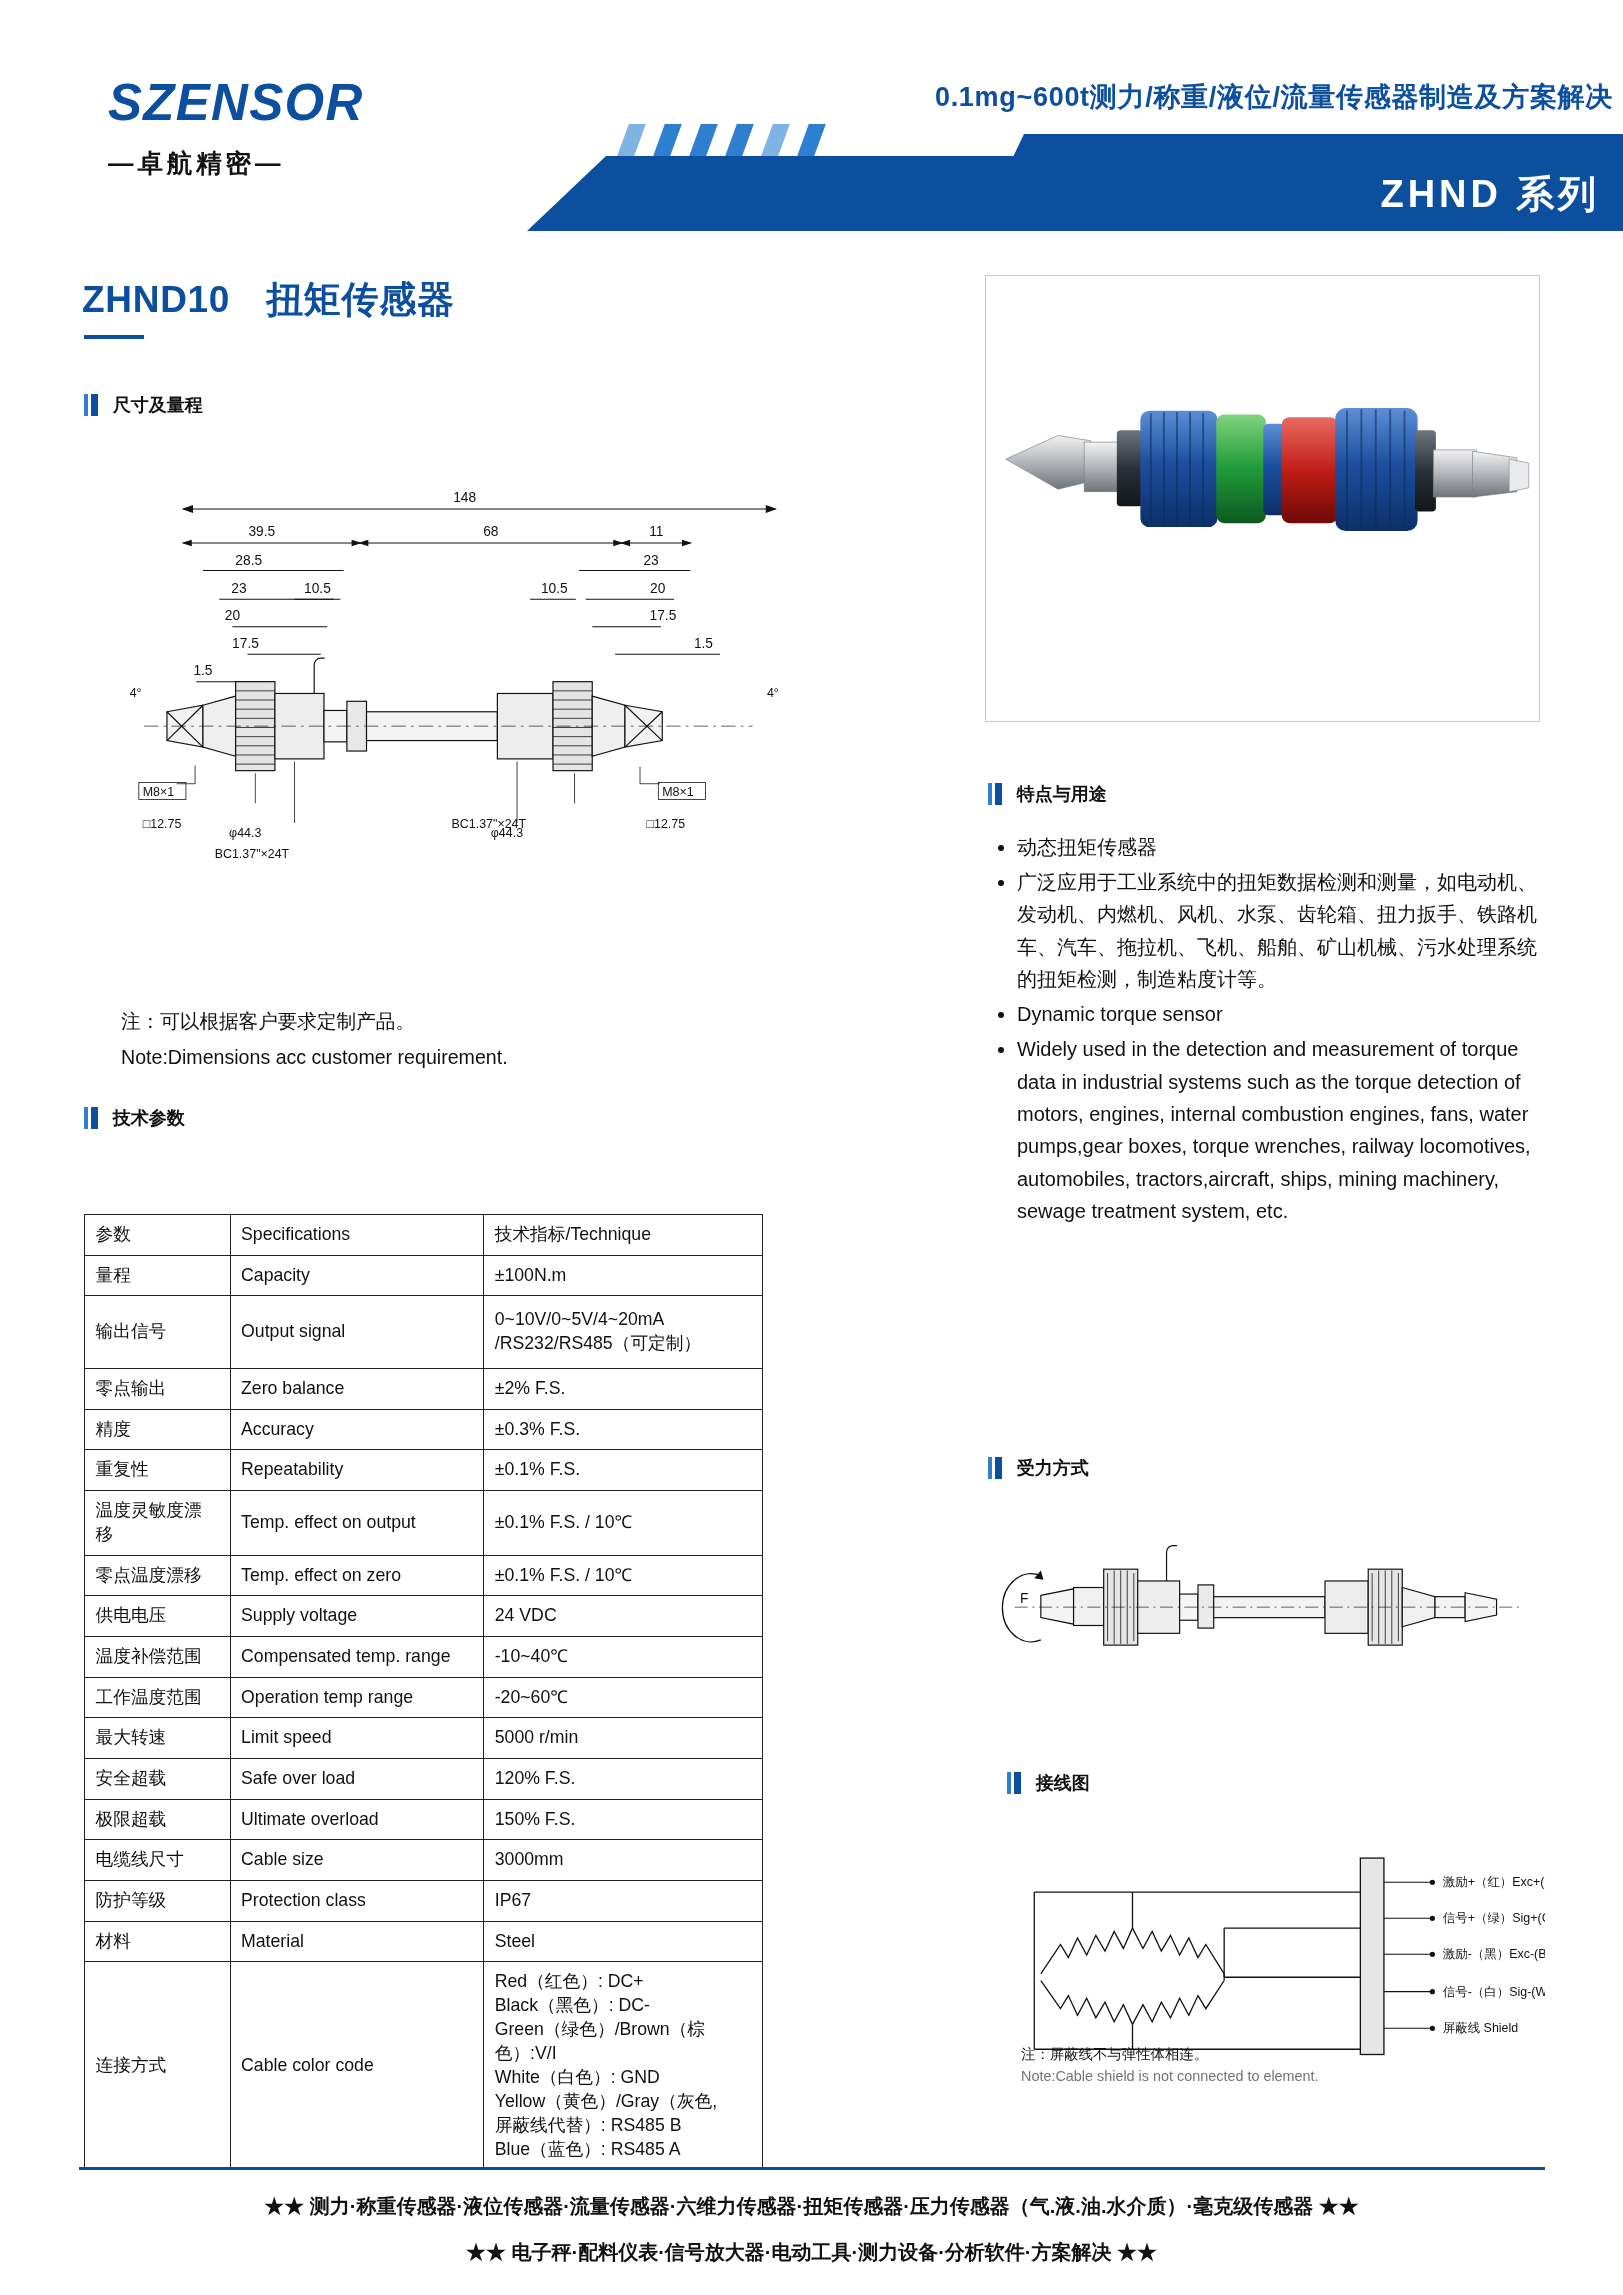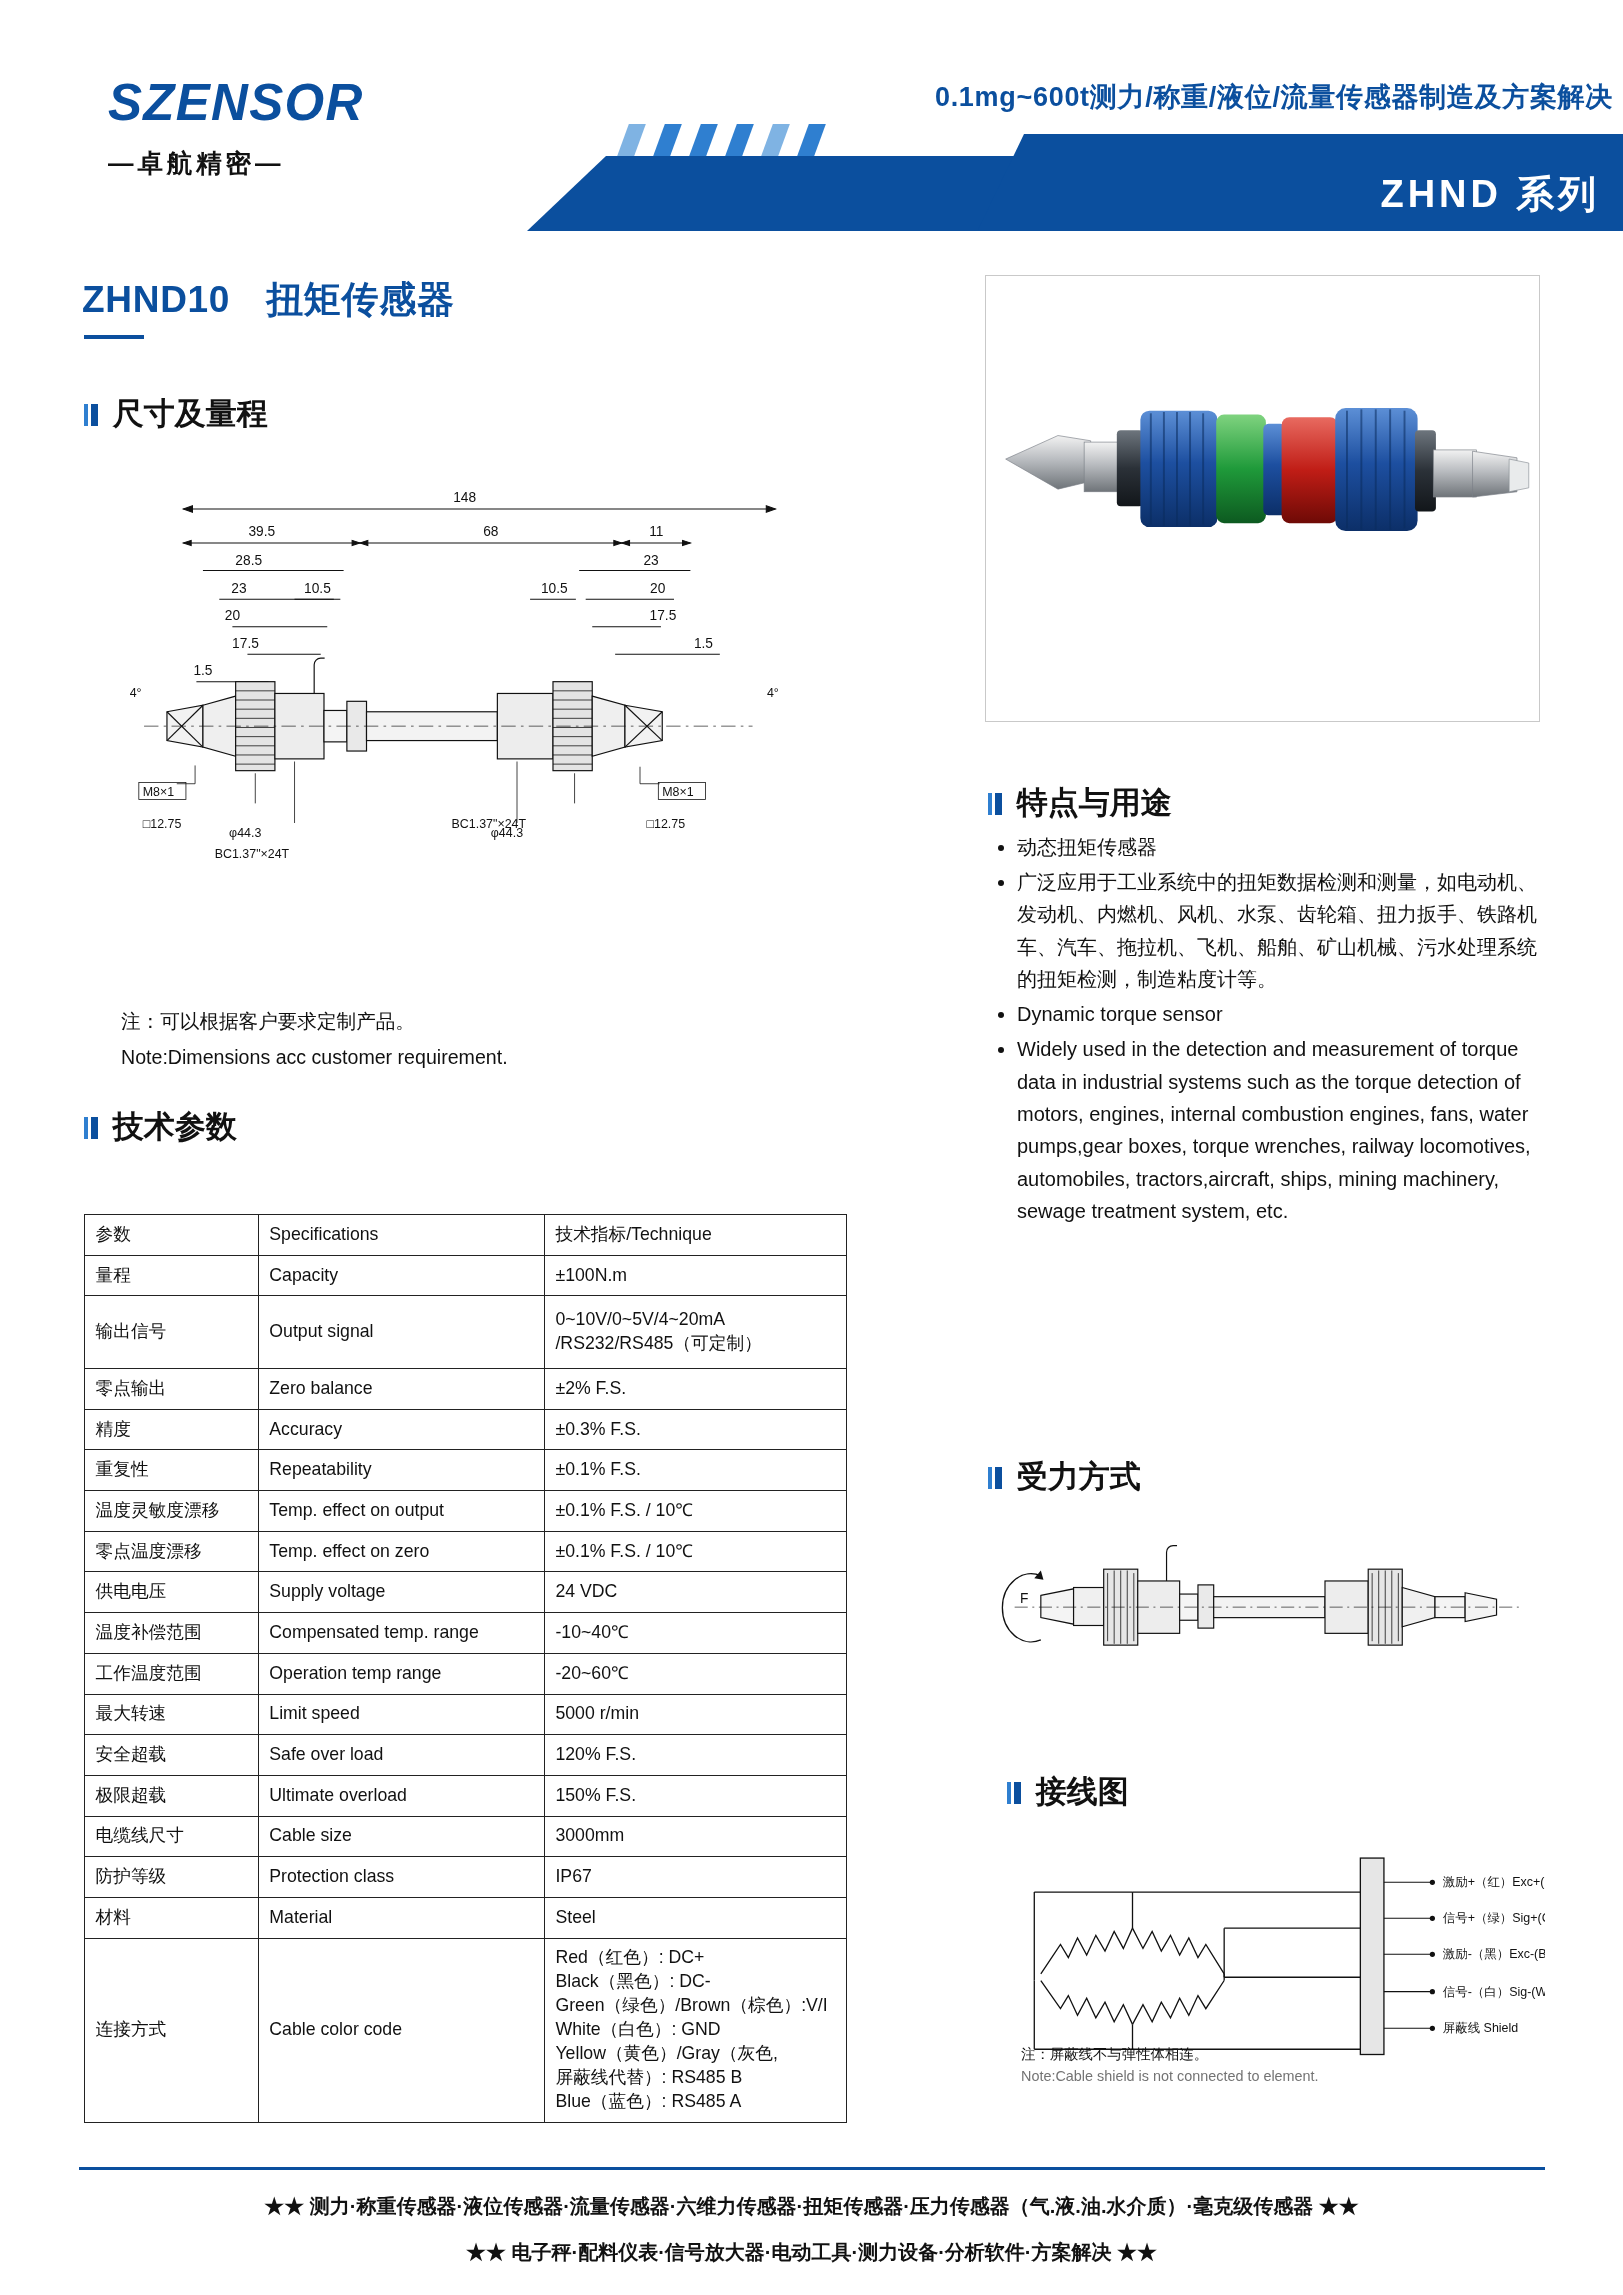--- a/index.html
+++ b/index.html
@@ -26,32 +26,32 @@
   .hdr-angle{position:absolute;left:511px;top:156px;width:1113px;height:75px;background:#0b4f9e;clip-path:polygon(79px 0,1113px 0,1113px 75px,0px 75px);}
   .hdr-angle2{position:absolute;left:962px;top:134px;width:661px;height:96px;background:#0b4f9e;clip-path:polygon(46px 0,661px 0,661px 96px,0 96px);}
 
   
   .page-title{position:absolute;left:82px;top:275px;font-size:37px;font-weight:bold;color:#0b4f9e;letter-spacing:0.7px;}
   .page-title .pt-model{}
   .page-title .pt-name{margin-left:36px;}
   .title-underline{position:absolute;left:84px;top:335px;width:60px;height:3.9px;background:#0b4f9e;}
 
   
-  .sec-head{position:absolute;font-size:31px;font-weight:bold;color:#111;}
+  .sec-head{position:absolute;font-size:18px;font-weight:bold;color:#111;}
   .sec-head .bars{display:inline-block;margin-right:11.8px;vertical-align:1.3px;}
   .sec-head .bars i{display:inline-block;width:6.5px;height:22px;background:#0b4f9e;margin-right:3.3px;vertical-align:middle;}
   .sec-head .bars i.thin{width:3.9px;background:#2f7fd0;}
 
   
   .dim-box{position:absolute;left:98px;top:471px;width:838px;height:458px;}
   .note-cn{position:absolute;left:121px;top:1008px;font-size:19.6px;color:#111;}
   .note-en{position:absolute;left:121px;top:1046px;font-size:19.6px;color:#111;}
 
   
-  .spec-table{position:absolute;left:84px;top:1214px;width:763px;border-collapse:collapse;}
+  .spec-table{position:absolute;left:84px;top:1214px;width:679px;border-collapse:collapse;}
   .spec-table td{border:0.7px solid #222;padding:7.9px 10.5px;font-size:17.7px;color:#111;vertical-align:middle;line-height:1.35;}
   .spec-table td.c1{width:170px;}
   .spec-table td.c2{width:285px;}
   .spec-table td.c3{width:295px;}
   .spec-table tr.tall td{height:56px;}
   .cable-cell{white-space:pre-line;line-height:1.45;}
 
   
   .product-img-box{position:absolute;left:985px;top:275px;width:553px;height:445px;border:1.3px solid #c9c9c9;background:#fff;}
   .feat-head{left:988px;top:782px;}

